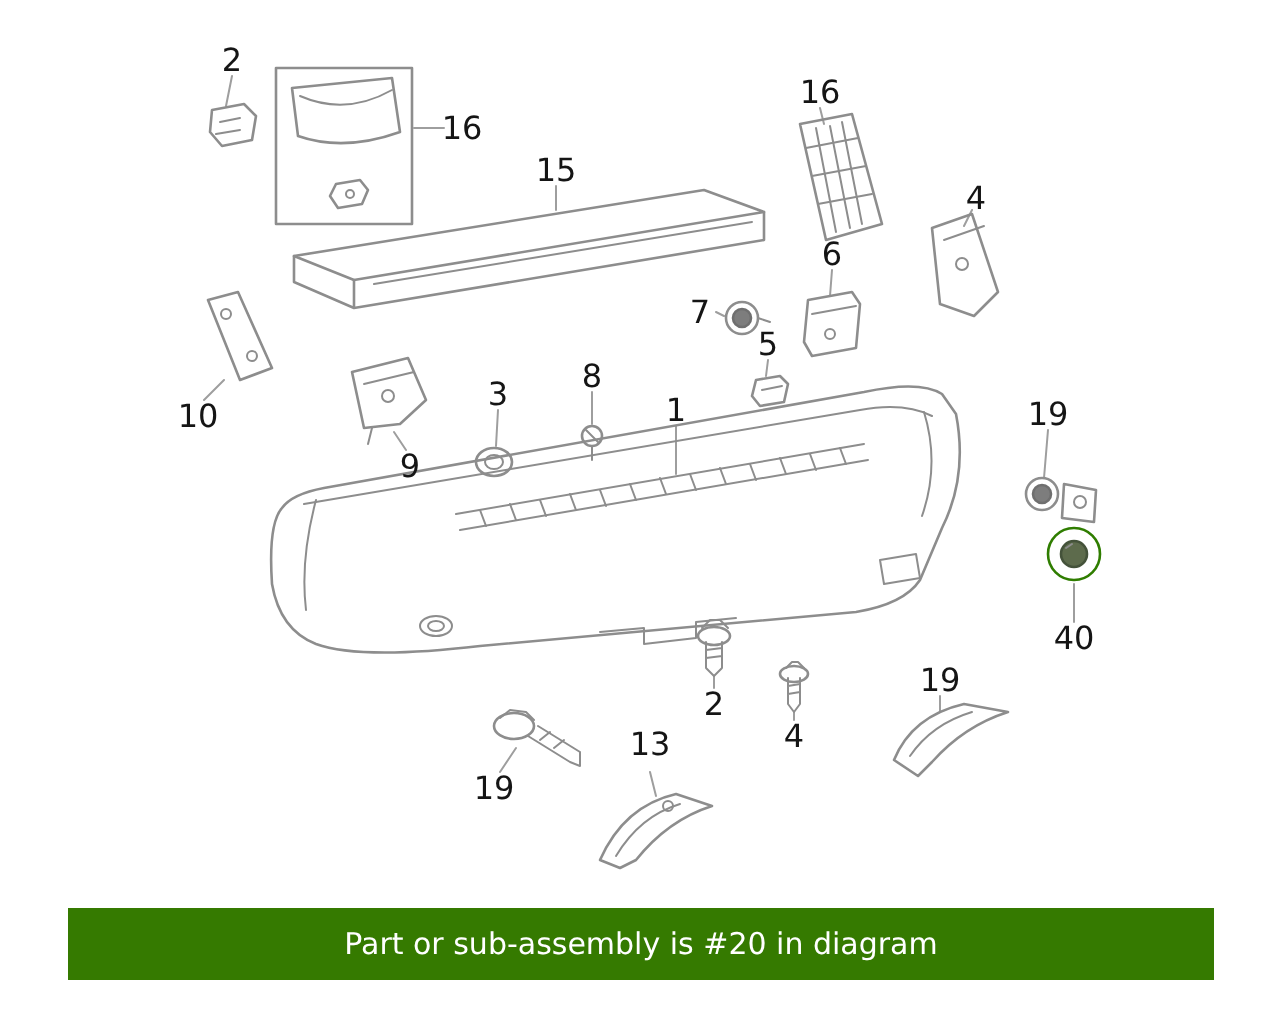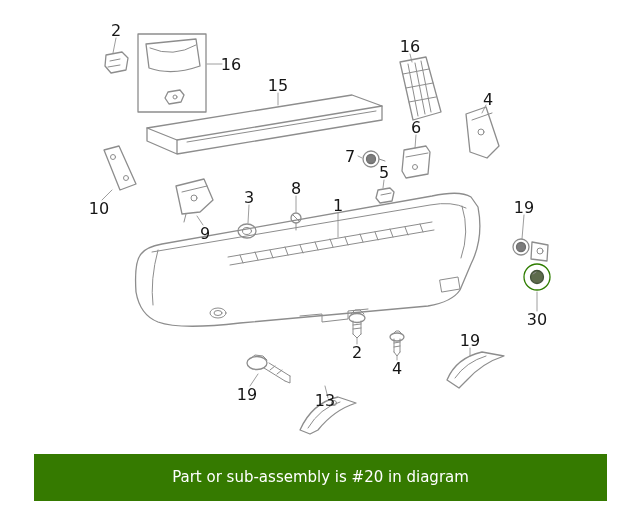--- a/index.html
+++ b/index.html
@@ -13,21 +13,21 @@
   }
   .art .ld{stroke:#9e9e9e;stroke-width:1}
   .art .thin{stroke-width:1}
   .art .dark{fill:#7d7d7d;stroke:#6f6f6f}
   .art .part20-body{fill:#5d6b4c;stroke:#44523a}
   .lbl{
     position:absolute;transform:translate(-50%,-50%);
     font-size:16px;color:#151515;user-select:none;white-space:nowrap;
   }
   .banner{
-    position:absolute;left:34px;top:454px;width:573px;height:47px;
+    position:absolute;left:34px;top:454px;width:573px;height:36px;
     display:flex;flex-direction:column;justify-content:center;align-items:center;
     font-size:15px;line-height:21px;text-align:center;
   }
 </style>
 </head>
 <body>
 
 <div>
 
   <svg class="art" viewBox="0 0 640 512" xmlns="http://www.w3.org/2000/svg">
@@ -173,24 +173,24 @@
   <span class="lbl" style="left:488px;top:99px">4</span>
   <span class="lbl" style="left:416px;top:127px">6</span>
   <span class="lbl" style="left:350px;top:156px">7</span>
   <span class="lbl" style="left:384px;top:172px">5</span>
   <span class="lbl" style="left:99px;top:208px">10</span>
   <span class="lbl" style="left:205px;top:233px">9</span>
   <span class="lbl" style="left:249px;top:197px">3</span>
   <span class="lbl" style="left:296px;top:188px">8</span>
   <span class="lbl" style="left:338px;top:205px">1</span>
   <span class="lbl" style="left:524px;top:207px">19</span>
-  <span class="lbl" style="left:537px;top:319px">30</span>
+  <span class="lbl" style="left:537px;top:319px">40</span>
   <span class="lbl" style="left:357px;top:352px">2</span>
   <span class="lbl" style="left:397px;top:368px">4</span>
   <span class="lbl" style="left:470px;top:340px">19</span>
   <span class="lbl" style="left:247px;top:394px">19</span>
-  <span class="lbl" style="left:325px;top:400px">13</span>
+  <span class="lbl" style="left:325px;top:372px">13</span>
 
   <div class="banner" style="background-color: rgb(53, 122, 0); color: rgb(255, 255, 255);">
     <div>Part or sub-assembly is #20 in diagram</div>
   </div>
 
 </div>
 
 </body></html>

